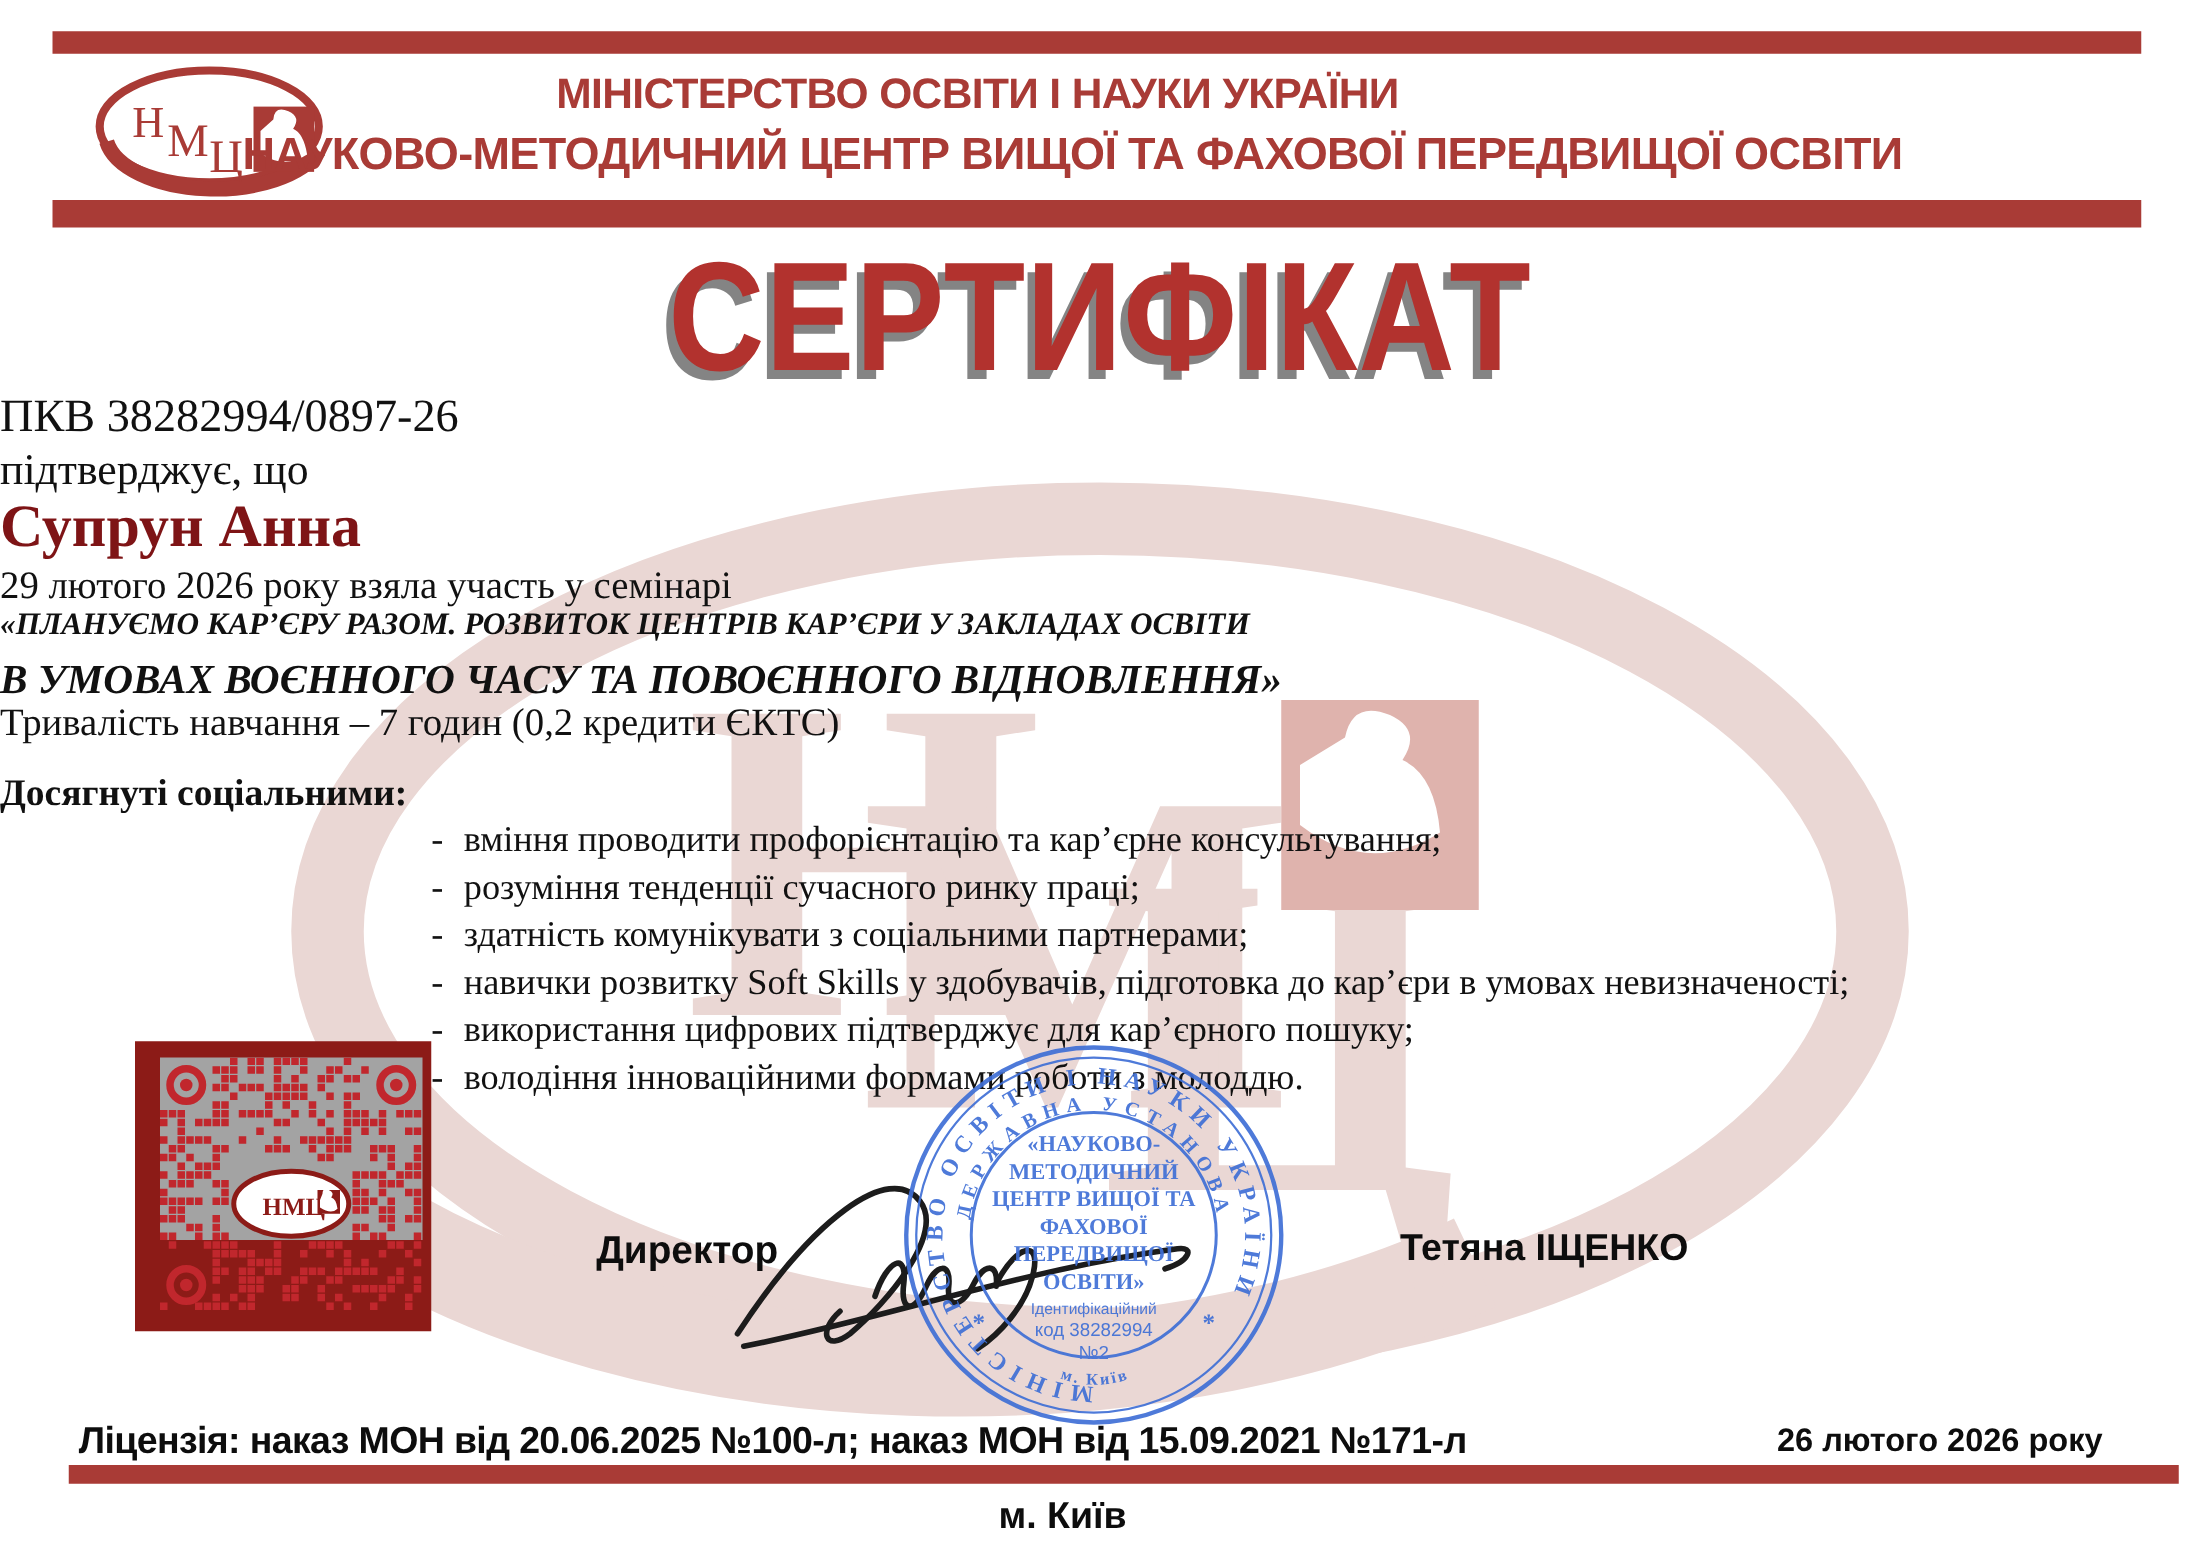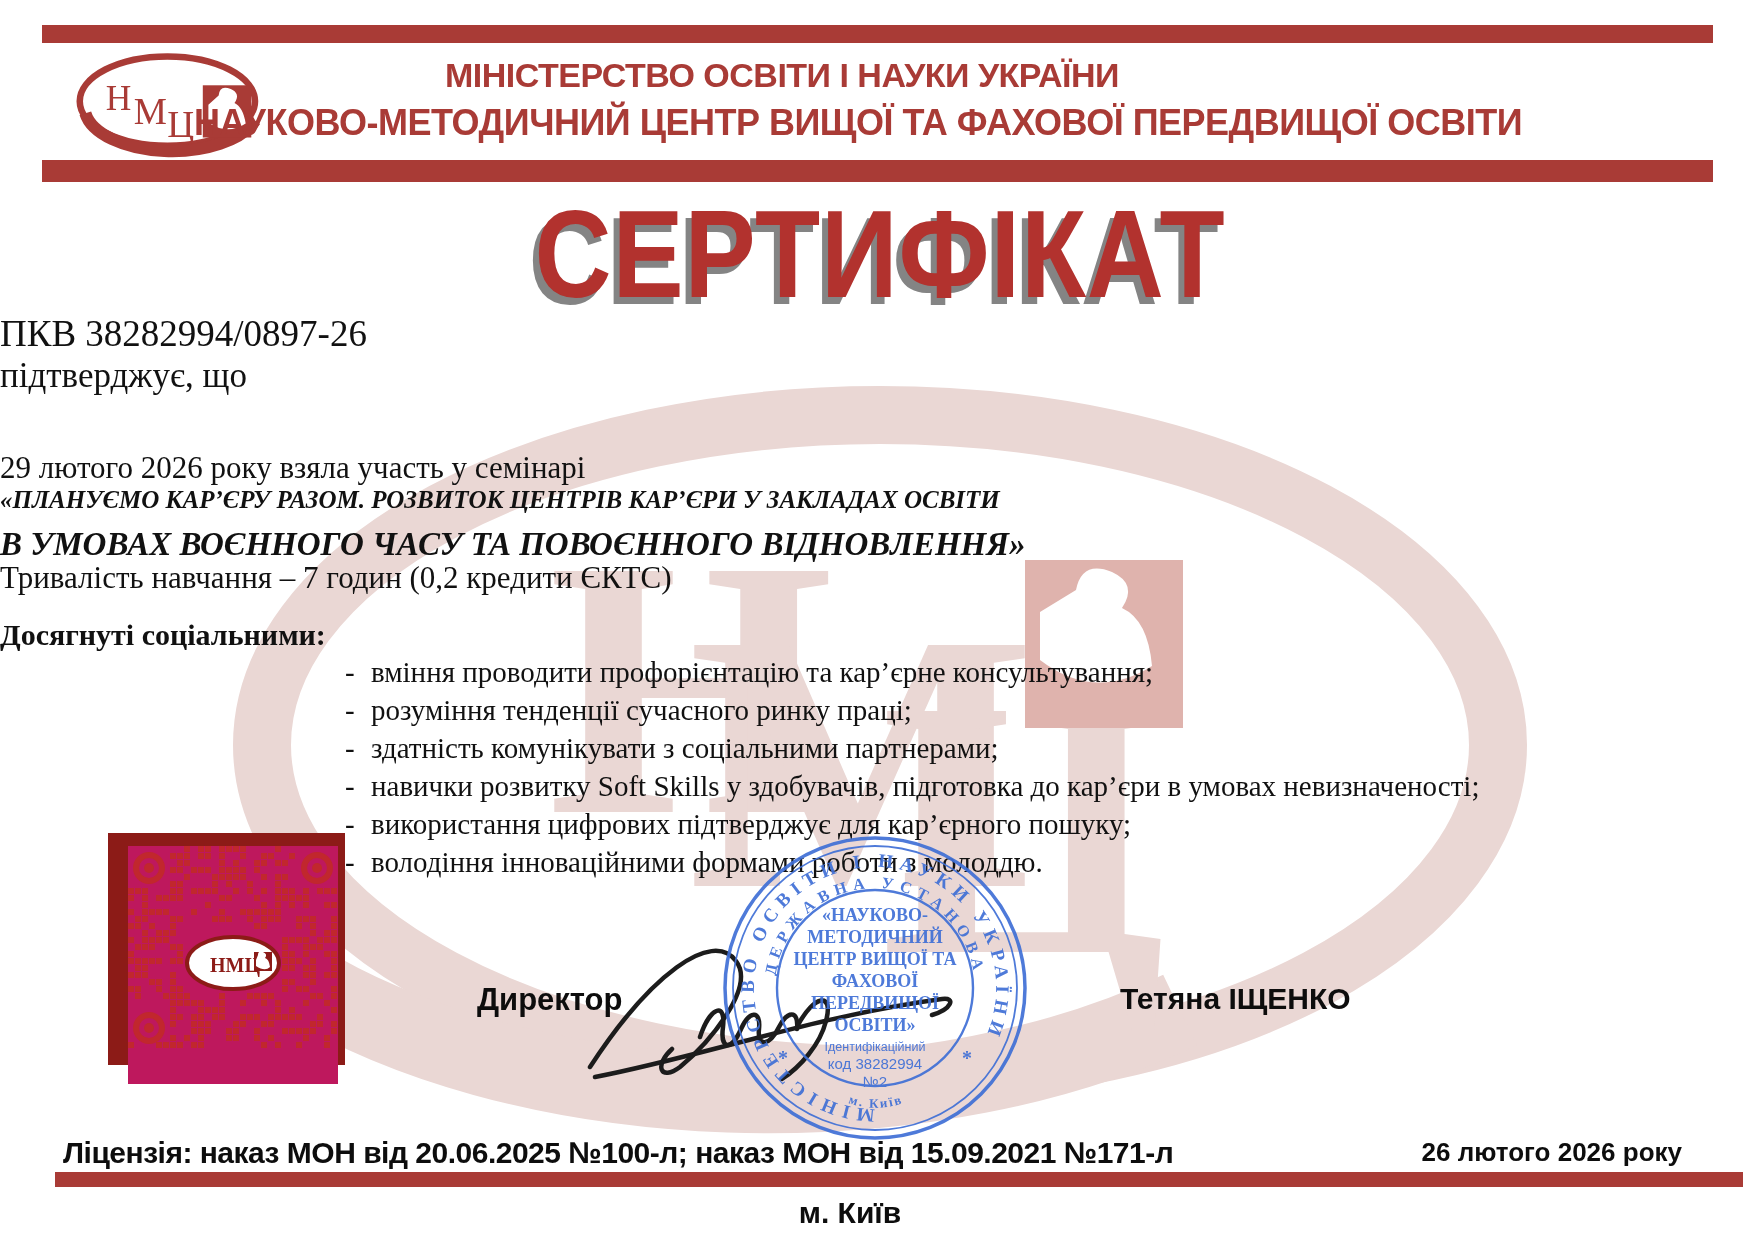--- a/index.html
+++ b/index.html
@@ -14,21 +14,21 @@
   #cert-title{left:0;width:1760px;top:192px;text-align:center;z-index:3;
       font-size:124px;font-weight:bold;color:var(--title-red);line-height:1;
       letter-spacing:1px;transform:scaleX(0.86);transform-origin:center;
       text-shadow:-7px 7px 0 rgba(110,110,110,0.85);}
   .midline{left:0;z-index:3;}
   #bullets{left:345px;top:656px;z-index:2;}
   .bullet-row{display:flex;align-items:flex-start;height:38px;font-size:29px;
       font-family:"Liberation Serif",serif;color:#111;}
   .bullet-dash{width:26px;flex:none;}
   #qr-frame{left:108px;top:833px;width:237px;height:232px;background:var(--qr-frame);z-index:3;}
-  #qr-inner{position:absolute;left:20px;top:13px;width:210px;height:238px;background:#be185d;}
+  #qr-inner{position:absolute;left:20px;top:13px;width:210px;height:146px;background:#a3a3a3;}
   #stamp-wrap{left:705px;top:823px;width:340px;height:332px;z-index:4;opacity:0.92;}
   #sig-wrap{left:560px;top:915px;width:420px;height:190px;z-index:4;}
   .stamp-txt{font-family:"Liberation Serif",serif;font-weight:bold;}
   #footer-license{left:63px;top:1136px;font-size:30px;font-weight:bold;color:#0d0d0d;
       letter-spacing:-0.5px;z-index:5;}
   #footer-date{right:73px;top:1137px;font-size:26px;font-weight:bold;color:#0d0d0d;z-index:5;}
   #footer-bar{left:55px;top:1172px;width:1688px;height:15px;z-index:3;}
   #footer-city{left:0;width:1700px;top:1196px;font-size:30px;font-weight:bold;color:#0d0d0d;
       text-align:center;z-index:3;}
 </style>
@@ -60,20 +60,21 @@
     <path d="M146 80 q20 14 40 1 q-3 -18 -12 -22 q7 -10 -4 -15 q-12 -5 -13 7 l-11 10 z" fill="#ffffff"></path>
   </svg>
 
   <div class="abs hline" style="left:0;width:1564px;top:56px;font-size:34px;">МІНІСТЕРСТВО ОСВІТИ І НАУКИ УКРАЇНИ</div>
   <div class="abs hline" style="left:0;width:1716px;top:102px;font-size:36px;">НАУКОВО-МЕТОДИЧНИЙ ЦЕНТР ВИЩОЇ ТА ФАХОВОЇ ПЕРЕДВИЩОЇ ОСВІТИ</div>
 
   <div id="cert-title" class="abs">СЕРТИФІКАТ</div>
 
   <div class="abs midline serif center" style="width:1700px;top:312px;font-size:37px;">ПКВ 38282994/0897-26</div>
   <div class="abs midline serif center" style="width:1660px;top:356px;font-size:35px;">підтверджує, що</div>
+  <div class="abs midline serif center" style="width:1580px;top:394px;font-size:48px;font-weight:bold;color:var(--name-maroon);">Супрун Анна</div>
   <div class="abs midline serif center" style="width:1570px;top:450px;font-size:31px;">29 лютого 2026 року взяла участь у семінарі</div>
   <div class="abs midline serif center" style="width:1570px;top:486px;font-size:25px;font-weight:bold;font-style:italic;">«ПЛАНУЄМО КАР’ЄРУ РАЗОМ. РОЗВИТОК ЦЕНТРІВ КАР’ЄРИ У ЗАКЛАДАХ ОСВІТИ</div>
   <div class="abs midline serif center" style="width:1570px;top:526px;font-size:33px;font-weight:bold;font-style:italic;">В УМОВАХ ВОЄННОГО ЧАСУ ТА ПОВОЄННОГО ВІДНОВЛЕННЯ»</div>
   <div class="abs midline serif center" style="width:1570px;top:560px;font-size:31px;">Тривалість навчання – 7 годин (0,2 кредити ЄКТС)</div>
   <div class="abs midline serif center" style="width:1570px;top:618px;font-size:30px;font-weight:bold;">Досягнуті соціальними:</div>
 
   <div id="bullets" class="abs">
     <div class="bullet-row">
       <span class="bullet-dash">-</span>
       <span>вміння проводити профорієнтацію та кар’єрне консультування;</span>

